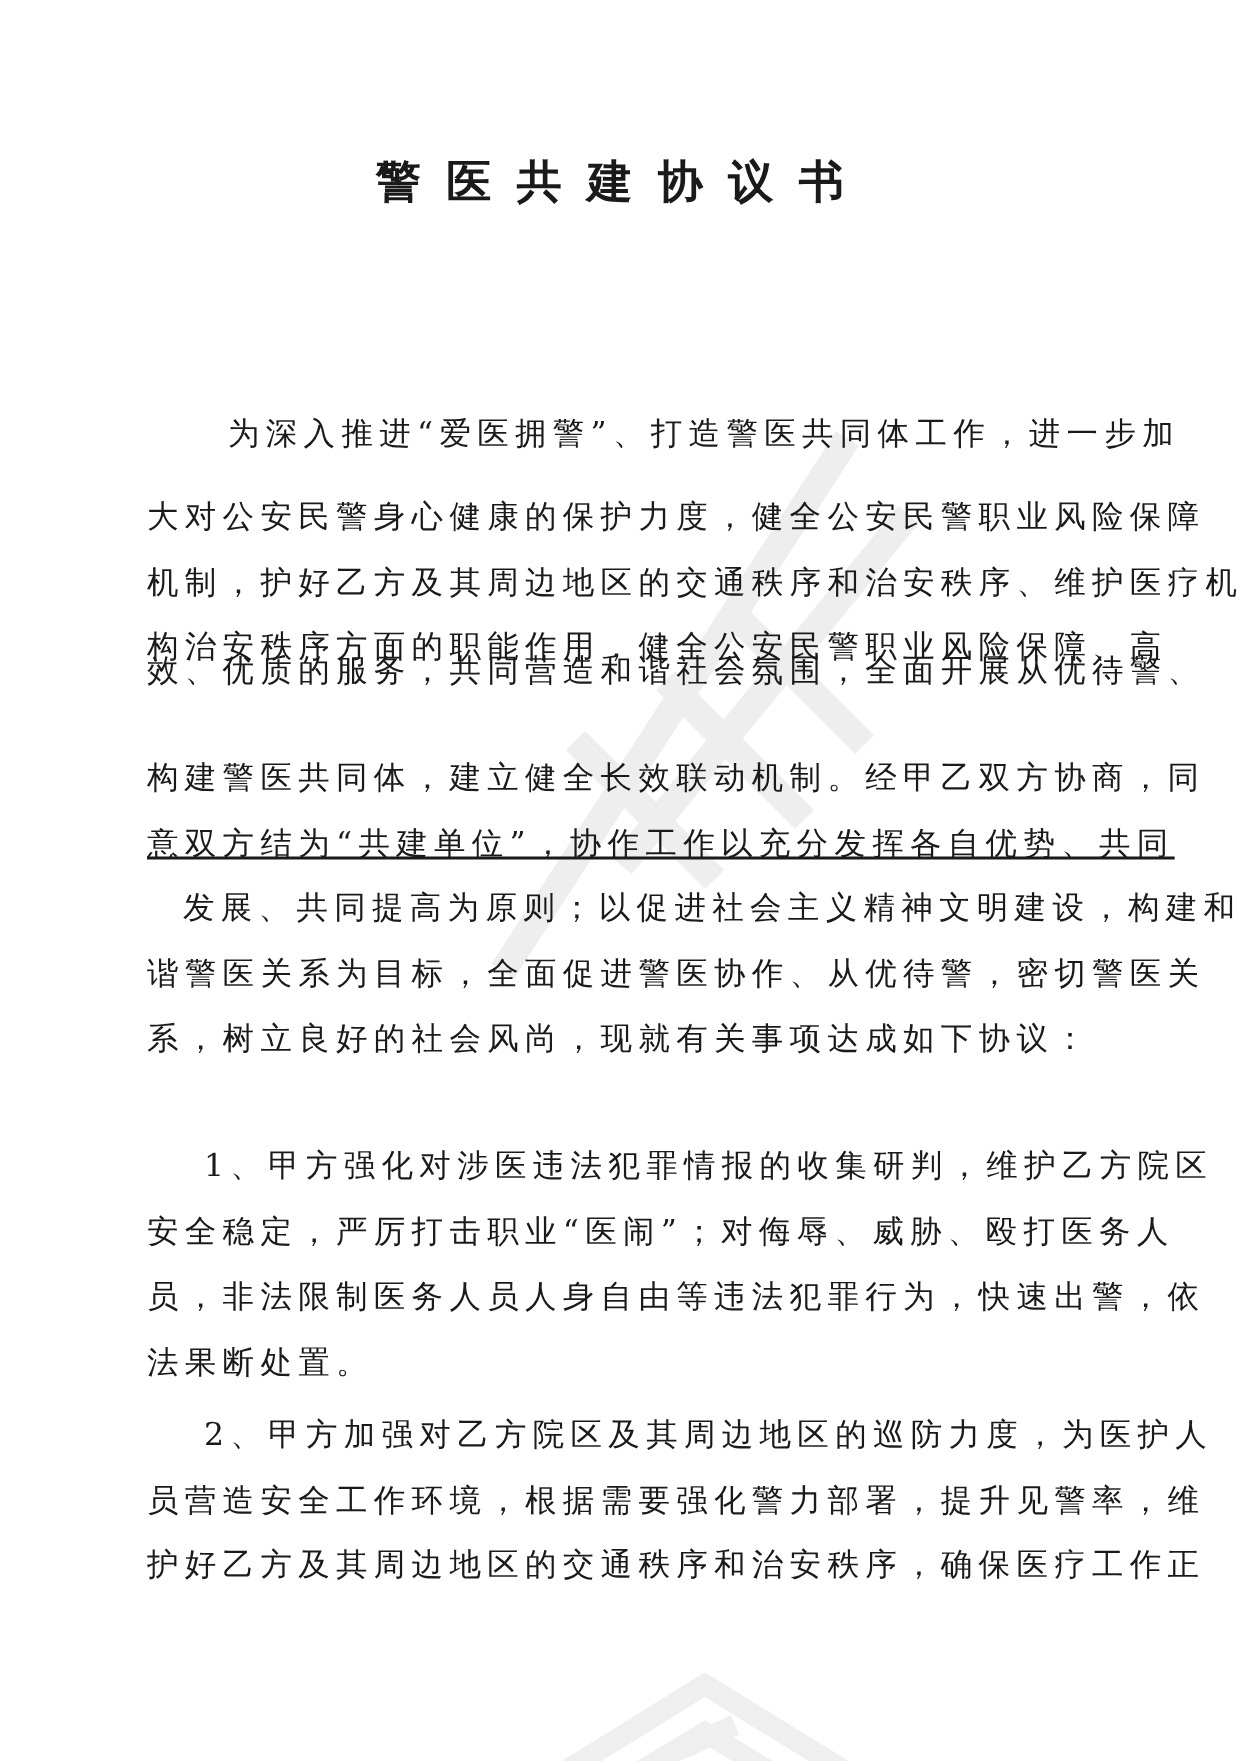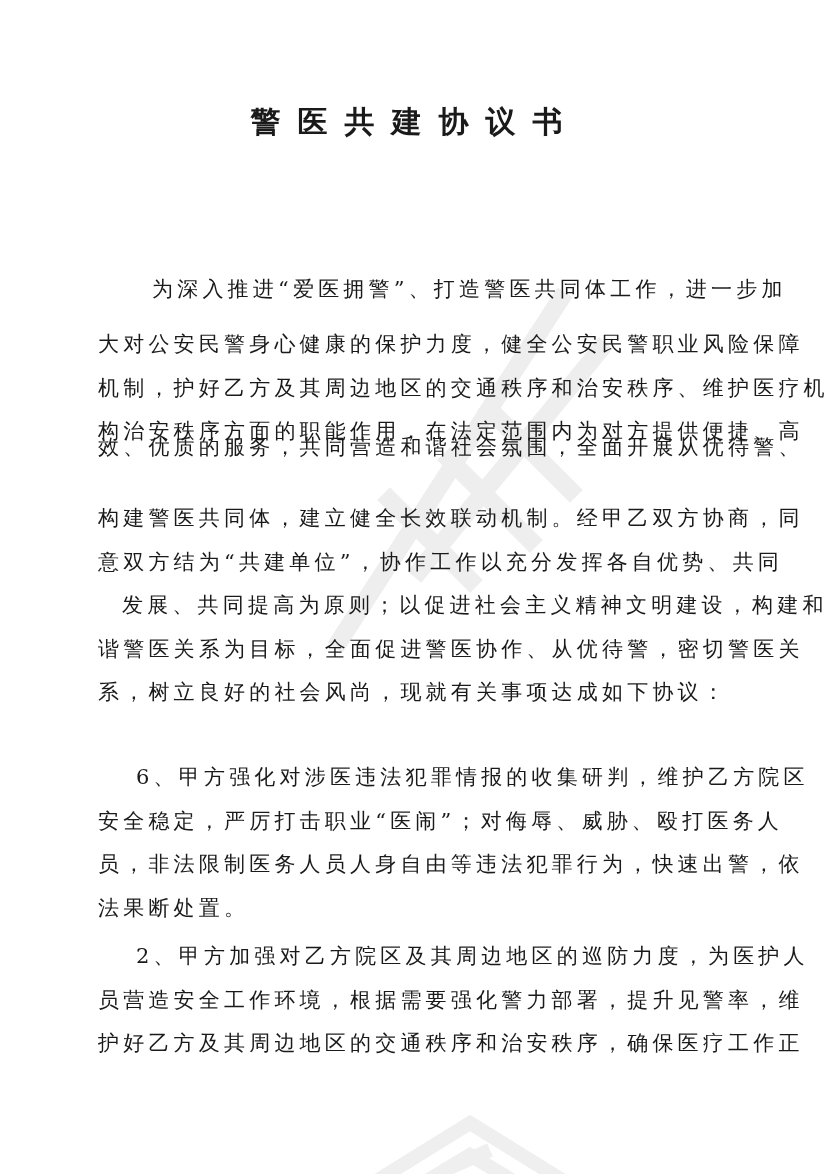--- a/index.html
+++ b/index.html
@@ -77,32 +77,32 @@
     </g>
   </svg>
 
   <div class="title">警医共建协议书</div>
 
 
   <div>
     <div class="line" style="top:274px; left:140px;margin-left:12px;">为深入推进“爱医拥警”、打造警医共同体工作，进一步加</div>
     <div class="line" style="top:329px;text-align:right;">大对公安民警身心健康的保护力度，健全公安民警职业风险保障</div>
     <div class="line" style="top:373px;">机制，护好乙方及其周边地区的交通秩序和治安秩序、维护医疗机</div>
-    <div class="line" style="top:416px;">构治安秩序方面的职能作用，在法定范围内为对方提供便捷、高</div>
+    <div class="line" style="top:416px;">构治安秩序方面的职能作用，健全公安民警职业风险保障、高</div>
     <div class="line" style="top:432px;">效、优质的服务，共同营造和谐社会氛围，全面开展从优待警、</div>
     <div class="line" style="top:503px;">构建警医共同体，建立健全长效联动机制。经甲乙双方协商，同</div>
-    <div class="line" style="top:547px;">意双方结为“共建单位”，协作工作以充分发挥各自优势、共同</div>
+    <div class="line" style="top:547px;text-decoration:underline;">意双方结为“共建单位”，协作工作以充分发挥各自优势、共同</div>
     <div class="line" style="top:590px;margin-left:24px;">发展、共同提高为原则；以促进社会主义精神文明建设，构建和</div>
     <div class="line" style="top:634px;">谐警医关系为目标，全面促进警医协作、从优待警，密切警医关</div>
     <div class="line" style="top:677px;">系，树立良好的社会风尚，现就有关事项达成如下协议：</div>
   </div>
 
 
   <div>
-    <div class="line" style="top:762px; left:136px;">6、甲方强化对涉医违法犯罪情报的收集研判，维护乙方院区</div>
+    <div class="line" style="top:762px; left:136px;">1、甲方强化对涉医违法犯罪情报的收集研判，维护乙方院区</div>
     <div class="line" style="top:806px;">安全稳定，严厉打击职业“医闹”；对侮辱、威胁、殴打医务人</div>
     <div class="line" style="top:849px;">员，非法限制医务人员人身自由等违法犯罪行为，快速出警，依</div>
     <div class="line" style="top:893px;">法果断处置。</div>
   </div>
 
   <div>
     <div class="line" style="top:941px; left:136px;">2、甲方加强对乙方院区及其周边地区的巡防力度，为医护人</div>
     <div class="line" style="top:985px;">员营造安全工作环境，根据需要强化警力部署，提升见警率，维</div>
     <div class="line" style="top:1028px;">护好乙方及其周边地区的交通秩序和治安秩序，确保医疗工作正</div>
   </div>

